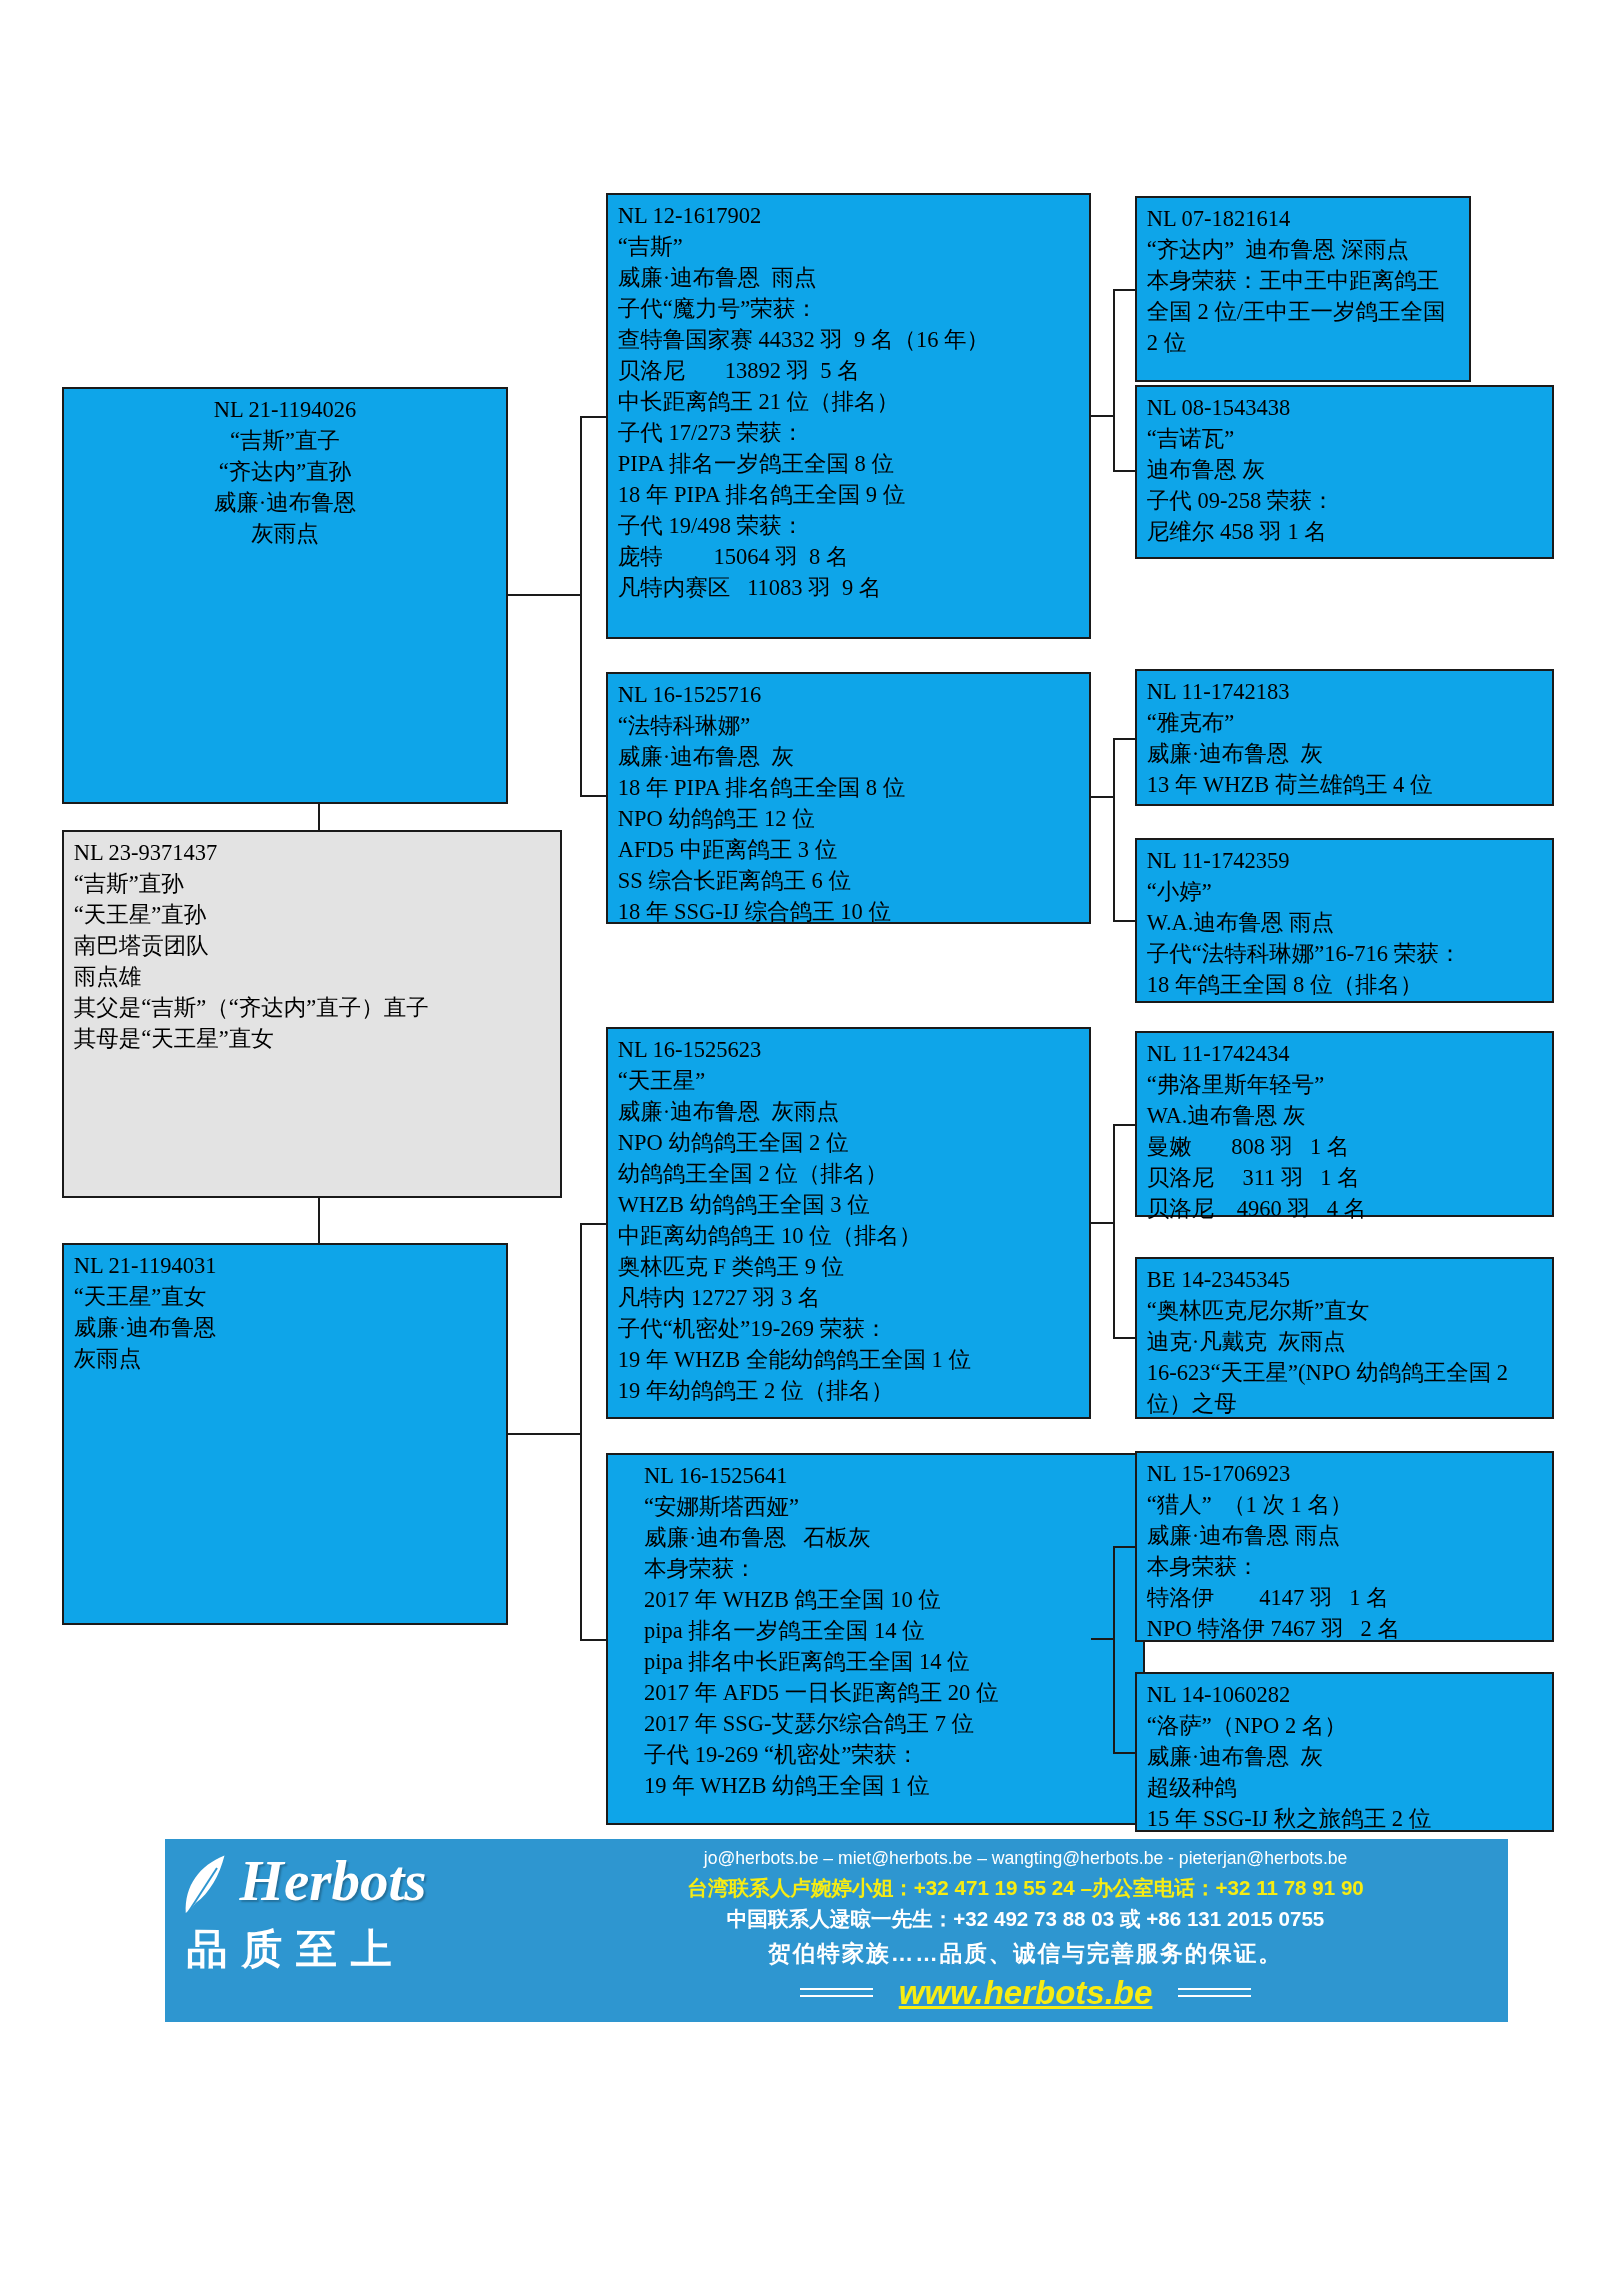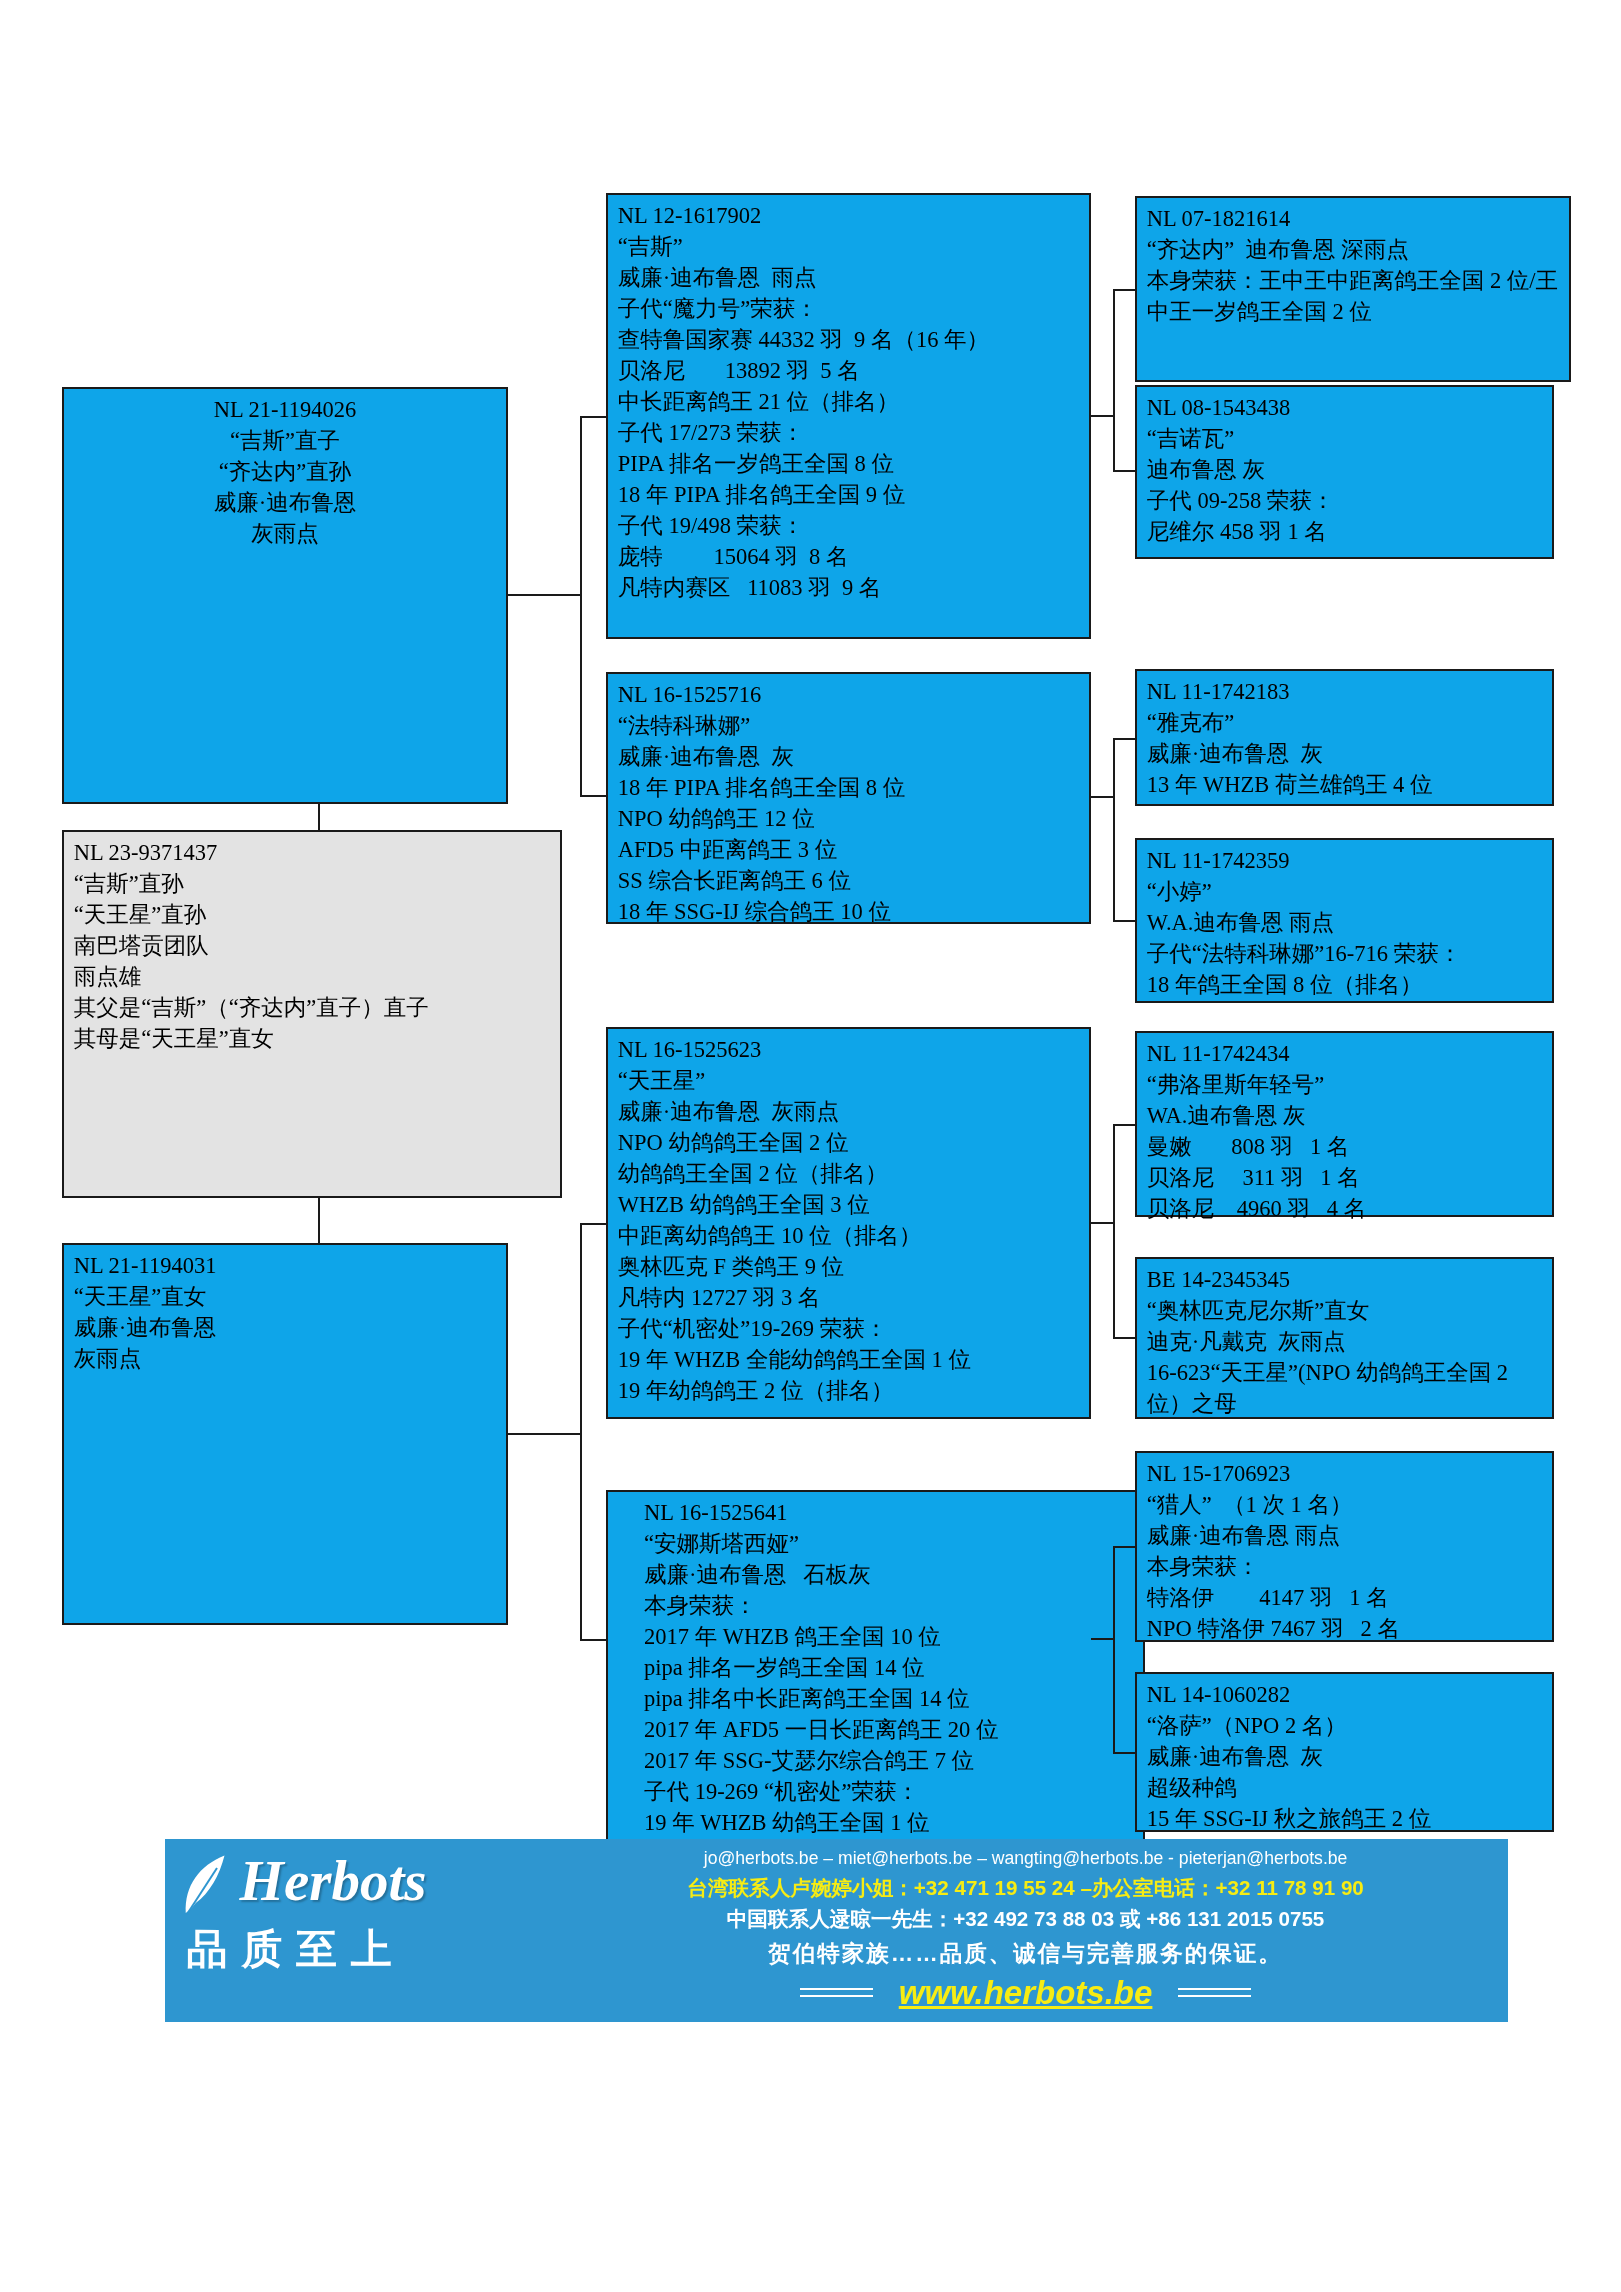--- a/index.html
+++ b/index.html
@@ -106,37 +106,37 @@
         <div class="line">WHZB 幼鸽鸽王全国 3 位</div>
         <div class="line">中距离幼鸽鸽王 10 位（排名）</div>
         <div class="line">奥林匹克 F 类鸽王 9 位</div>
         <div class="line">凡特内 12727 羽 3 名</div>
         <div class="line">子代“机密处”19-269 荣获：</div>
         <div class="line">19 年 WHZB 全能幼鸽鸽王全国 1 位</div>
         <div class="line">19 年幼鸽鸽王 2 位（排名）</div>
       </div>
   </div>
 
-  <div class="pbox" style="left:606px;top:1490px;width:539px;height:372px;padding-left:36px;">
+  <div class="pbox" style="left:606px;top:1453px;width:539px;height:372px;padding-left:36px;">
     <div class="ring">NL 16-1525641</div>
     <div>
         <div class="line">“安娜斯塔西娅”</div>
         <div class="line">威廉·迪布鲁恩   石板灰</div>
         <div class="line">本身荣获：</div>
         <div class="line">2017 年 WHZB 鸽王全国 10 位</div>
         <div class="line">pipa 排名一岁鸽王全国 14 位</div>
         <div class="line">pipa 排名中长距离鸽王全国 14 位</div>
         <div class="line">2017 年 AFD5 一日长距离鸽王 20 位</div>
         <div class="line">2017 年 SSG-艾瑟尔综合鸽王 7 位</div>
         <div class="line">子代 19-269 “机密处”荣获：</div>
         <div class="line">19 年 WHZB 幼鸽王全国 1 位</div>
       </div>
   </div>
 
-  <div class="pbox" style="left:1135px;top:196px;width:436px;height:186px;">
+  <div class="pbox" style="left:1135px;top:196px;width:336px;height:186px;">
     <div class="ring">NL 07-1821614</div>
     <div>
         <div class="line">“齐达内”  迪布鲁恩 深雨点</div>
         <div class="line">本身荣获：王中王中距离鸽王全国 2 位/王中王一岁鸽王全国 2 位</div>
       </div>
   </div>
 
   <div class="pbox" style="left:1135px;top:385px;width:419px;height:174px;">
     <div class="ring">NL 08-1543438</div>
     <div>

